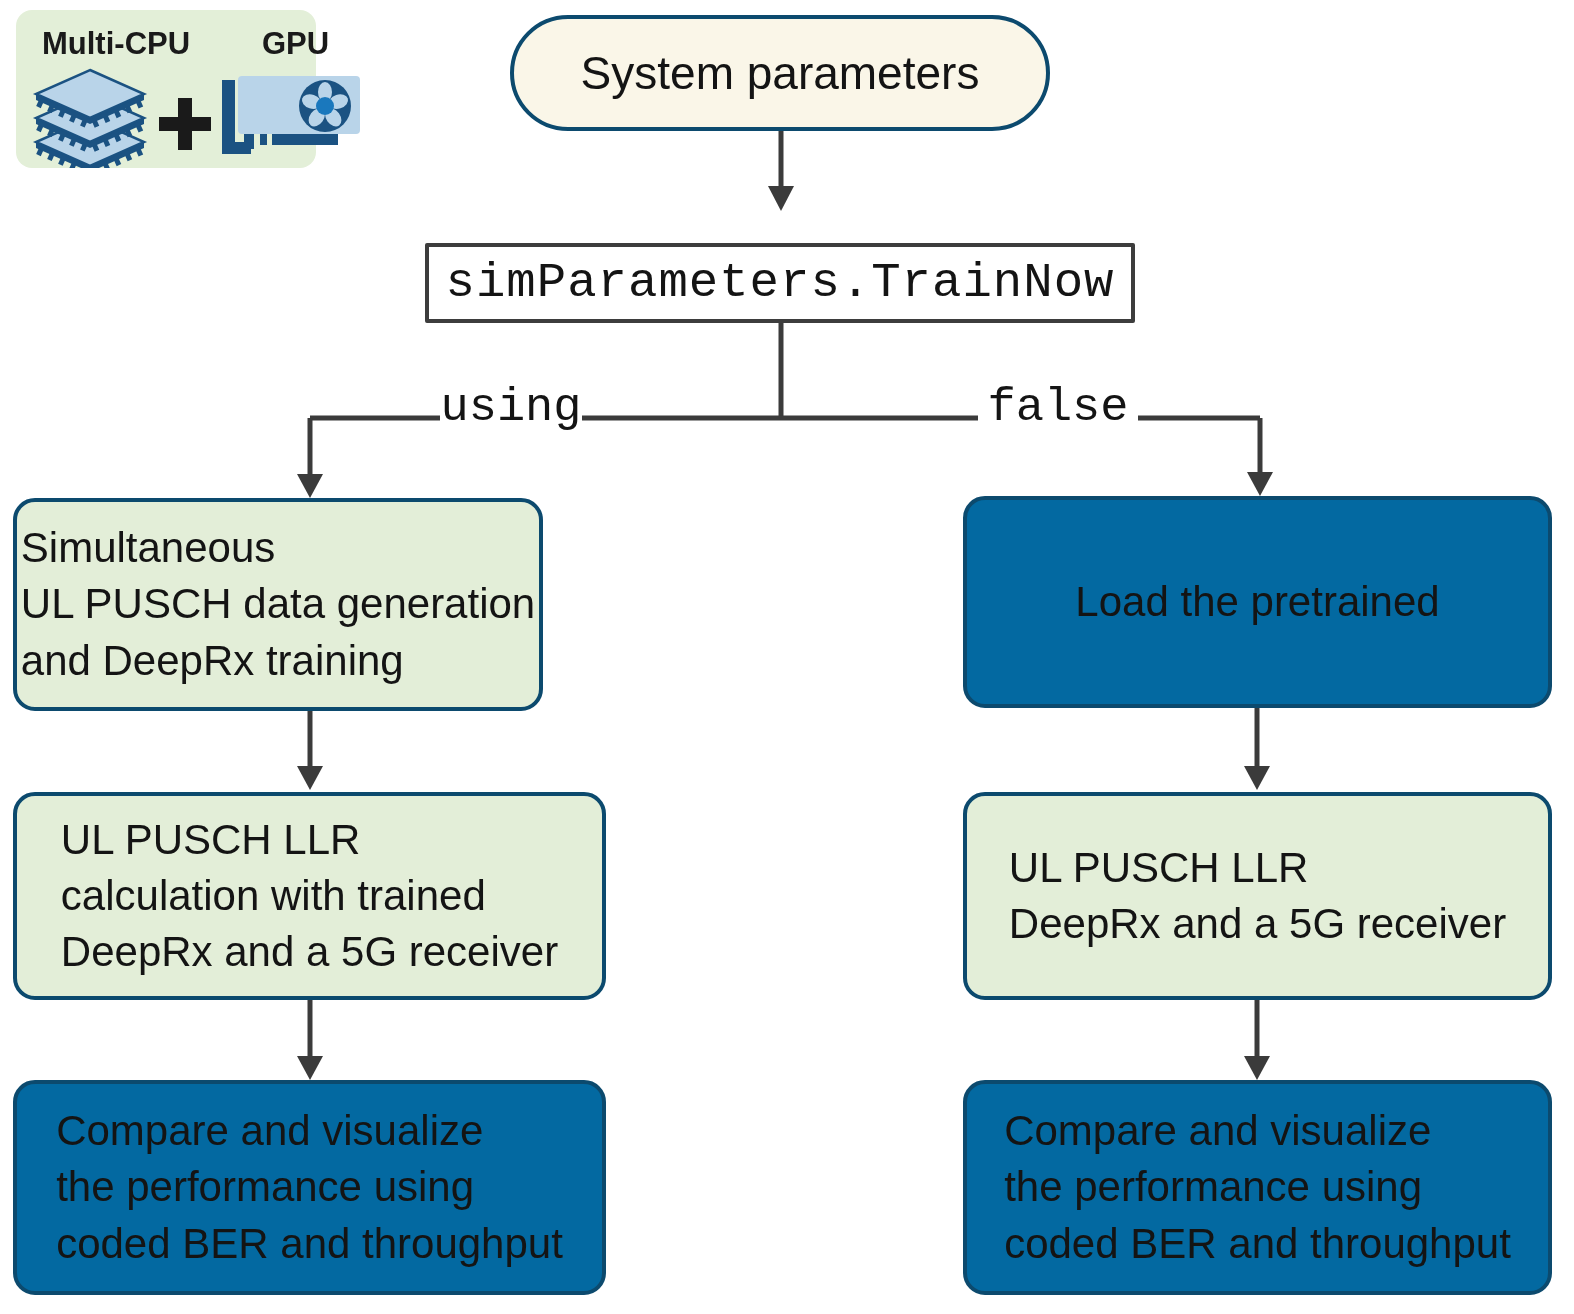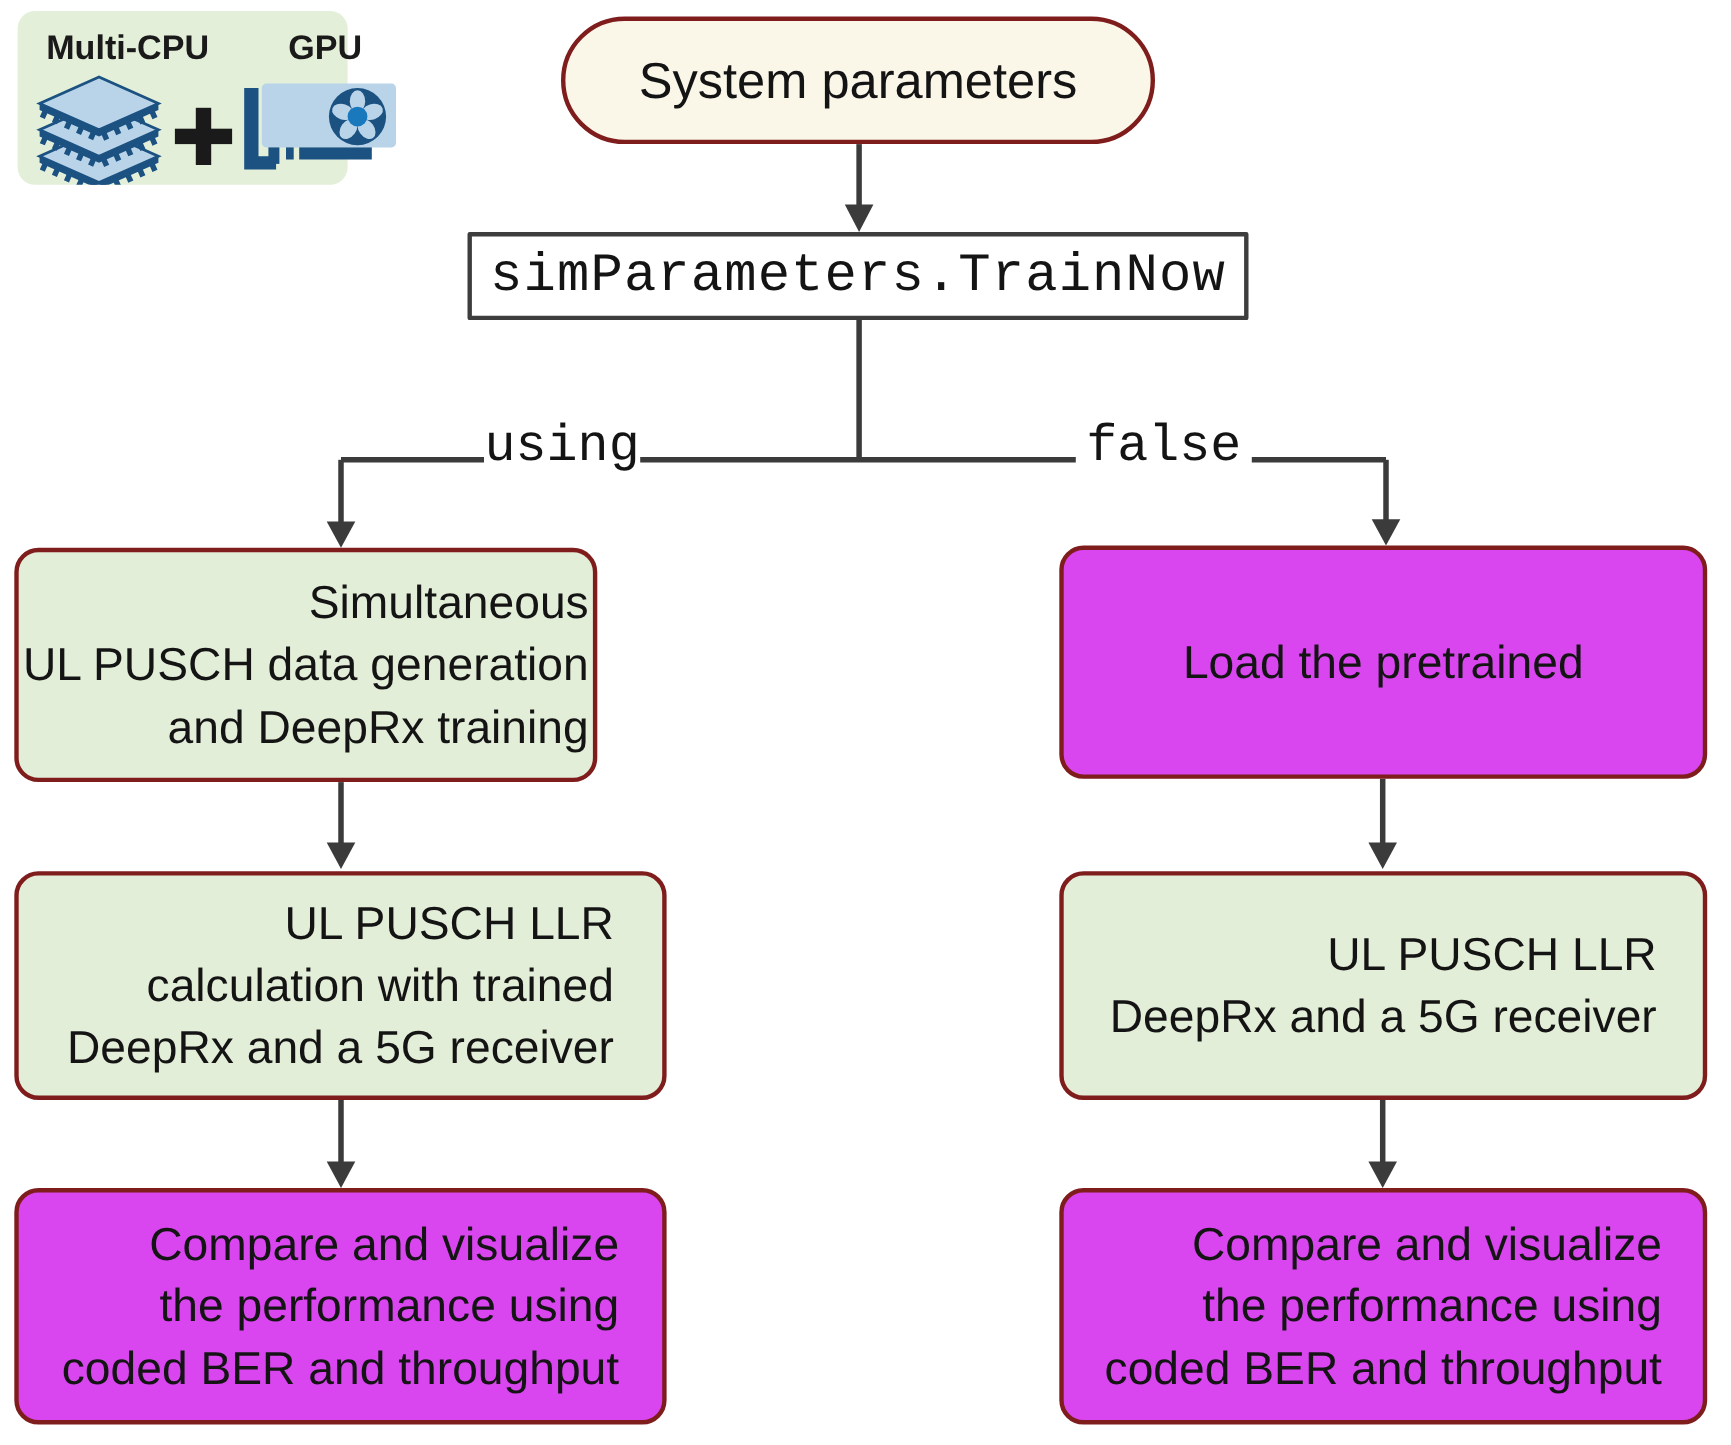--- a/index.html
+++ b/index.html
@@ -3,29 +3,29 @@
 <meta charset="utf-8">
 <style>
   html,body{margin:0;padding:0;background:#fff;}
   .canvas{
     position:relative;width:1574px;height:1314px;background:#ffffff;
     font-family:"Liberation Sans",sans-serif;color:#141414;overflow:hidden;
   }
   .connectors{position:absolute;left:0;top:0;pointer-events:none;}
   .node{
     position:absolute;display:flex;align-items:center;justify-content:center;
-    text-align:right;box-sizing:border-box;border:4px solid #7f1d1d;
+    text-align:left;box-sizing:border-box;border:4px solid #0c4a6e;
   }
   .box{border-radius:22px;font-size:42px;line-height:1.34;}
   .green{background:#e3eed8;}
-  .cream{background:#d946ef;}
+  .cream{background:#0369a1;}
   .pill{border-radius:62px;background:#faf6e8;font-size:46px;}
   .code-box{
     background:#ffffff;border-color:#3d3d3d;border-radius:2px;
-    font-family:"Liberation Mono","DejaVu Sans Mono",monospace;font-size:49px;letter-spacing:1px;
+    font-family:"Liberation Mono","DejaVu Sans Mono",monospace;font-size:49px;letter-spacing:1px;margin-top:32px;
   }
   .branch-label{
     position:absolute;font-family:"Liberation Mono","DejaVu Sans Mono",monospace;
     font-size:47px;color:#141414;transform:translate(-50%,-50%);white-space:nowrap;
   }
   .legend{
     position:absolute;left:16px;top:10px;width:300px;height:158px;
     background:#e3efd8;border-radius:16px;
   }
   .legend-label{position:absolute;top:16px;font-weight:bold;font-size:31px;color:#1a1a1a;}

